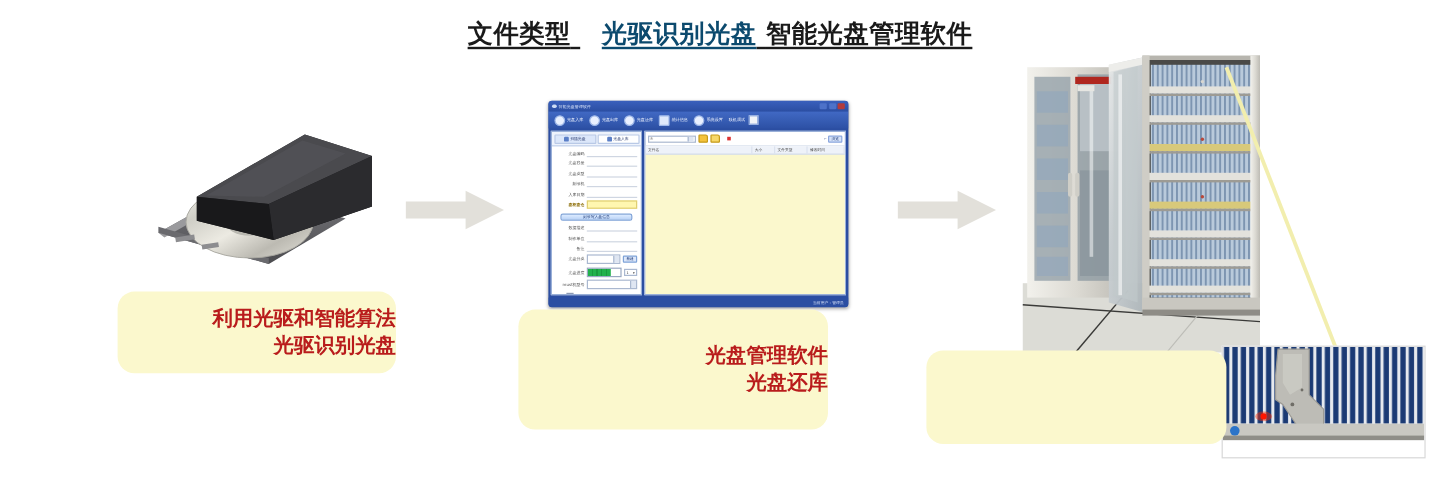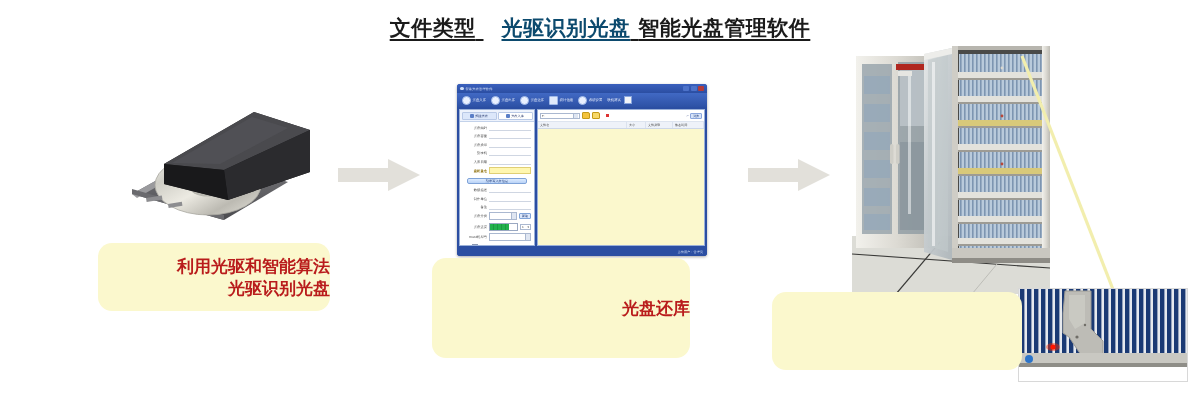--- a/index.html
+++ b/index.html
@@ -481,19 +481,20 @@
       <rect x="0" y="78" width="168" height="14" fill="#ffffff"></rect>
     </svg>
   </div>
 
   <div class="caption" id="cap-drive">
     <span>利用光驱和智能算法</span>
     <span>光驱识别光盘</span>
   </div>
 
   <div class="caption" id="cap-soft">
+    <span>光盘管理软件</span>
     <span>光盘还库</span>
   </div>
 
   <div class="caption" id="cap-cab">
   </div>
 
 </div>
 
 </body></html>

